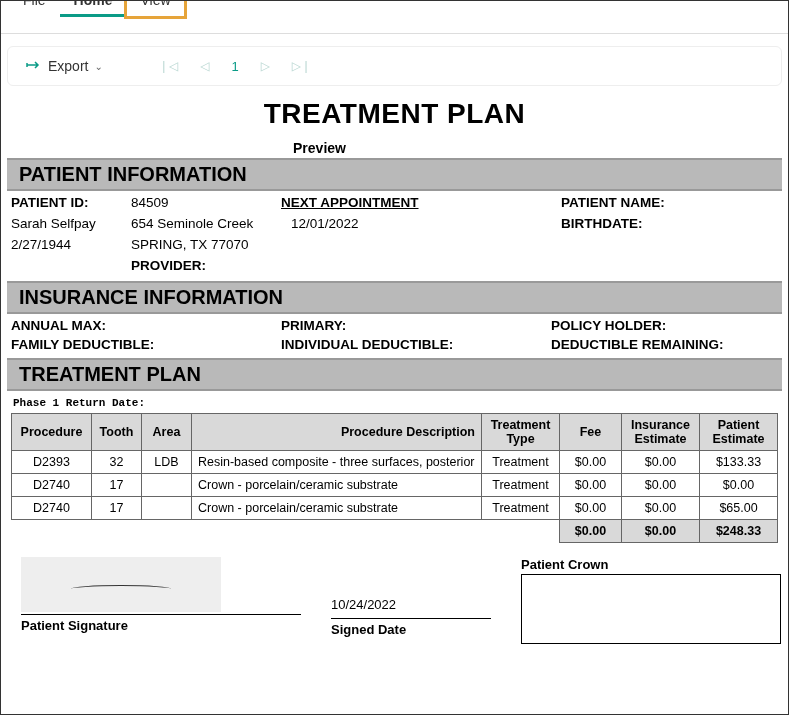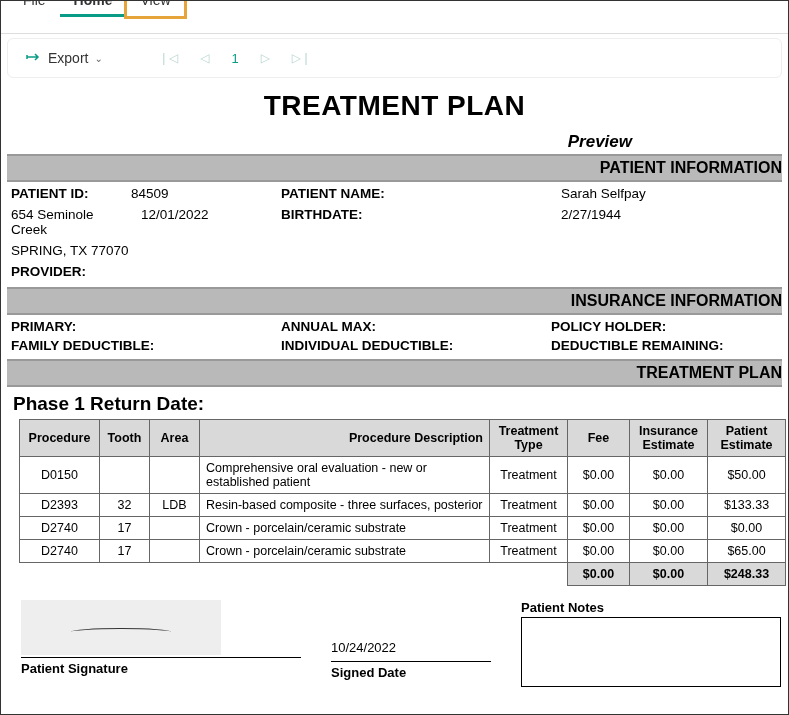--- a/index.html
+++ b/index.html
@@ -3,44 +3,44 @@
   <meta charset="utf-8">
   <style>
     * { box-sizing: border-box; margin: 0; padding: 0; }
     body { font-family: "Segoe UI", Arial, sans-serif; background: #fff; width: 789px; height: 715px; overflow: hidden; border: 1px solid #333; }
     
     .tabs { display: flex; border-bottom: 1px solid #ddd; padding: 16px 8px; height: 32px; align-items: flex-end; }
     .tab { padding: 6px 14px; font-size: 14px; color: #333; cursor: pointer; border-bottom: 3px solid transparent; }
     .tab.active { border-bottom-color: #0a9b87; font-weight: 600; }
     .tab.highlighted { outline: 3px solid #e6a43a; outline-offset: -1px; text-align: right; }
     
-    .toolbar { display: flex; align-items: center; height: 40px; padding: 0 12px; border: 1px solid #eee; border-radius: 6px; margin: 4px 6px 0 6px; gap: 10px; }
+    .toolbar { display: flex; align-items: center; height: 40px; padding: 0 12px; border: 1px solid #eee; border-radius: 6px; margin: 12px 6px 0 6px; gap: 10px; }
     .export-btn { display: flex; align-items: center; gap: 6px; font-size: 14px; color: #333; cursor: pointer; padding: 4px 6px; }
     .export-icon svg { width: 16px; height: 16px; }
     .chev { font-size: 10px; color: #666; }
     .pager { display: flex; align-items: center; gap: 22px; margin-left: 40px; color: #b9d7d2; font-size: 12px; }
     .pager .pg { color: #0a9b87; font-size: 13px; font-weight: 500; }
     .pager span { cursor: pointer; }
     
     .doc { padding: 6px 6px 0 6px; }
     .title { text-align: center; font-size: 28px; font-weight: 700; letter-spacing: 0.5px; margin: 6px 0 10px; font-family: Arial, sans-serif; }
-    .preview-row { text-align: right; padding-right: 150px; font-size: 17px; font-weight: 600; margin-bottom: 2px; font-style: italic; }
-    
-    .section-hdr { background: #b9b9b9; border-top: 2px solid #999; border-bottom: 2px solid #999; text-align: right; font-weight: 700; font-size: 16px; padding: 3px 0; font-family: Arial, sans-serif; }
+    .preview-row { text-align: center; padding-right: 150px; font-size: 14px; font-weight: 600; margin-bottom: 2px; }
+    
+    .section-hdr { background: #b9b9b9; border-top: 2px solid #999; border-bottom: 2px solid #999; text-align: left; font-weight: 700; font-size: 20px; padding: 3px 12px; font-family: Arial, sans-serif; }
     
     .info-grid { display: grid; grid-template-columns: 120px 150px 280px 1fr; font-size: 13.5px; padding: 4px 4px 8px 4px; row-gap: 6px; font-family: Arial, sans-serif; }
     .lbl { font-weight: 700; }
     .addr-hdr { font-weight: 700; text-decoration: underline; }
     
     .ins-grid { display: grid; grid-template-columns: 270px 270px 1fr; font-size: 13.5px; padding: 4px 4px 6px 4px; row-gap: 4px; font-family: Arial, sans-serif; }
     .ins-grid .lbl { font-weight: 700; }
     
-    .phase { font-size: 19px; font-weight: 700; padding: 6px 4px 4px 6px; font-family: Liberation Sans, sans-serif; }
-    
-    table.treat { width: calc(100% - 8px); margin: 0 12px; border-collapse: collapse; font-size: 12.5px; font-family: Arial, sans-serif; }
+    .phase { font-size: 11px; font-weight: 700; padding: 6px 4px 4px 6px; font-family: Liberation Mono, monospace; }
+    
+    table.treat { width: calc(100% - 8px); margin: 0 4px; border-collapse: collapse; font-size: 12.5px; font-family: Arial, sans-serif; }
     table.treat th, table.treat td { border: 1px solid #666; padding: 4px 6px; }
     table.treat th { background: #d9d9d9; font-weight: 700; text-align: center; vertical-align: middle; }
     table.treat td { vertical-align: middle; }
     table.treat td.c { text-align: center; }
     table.treat td.r { text-align: center; }
     table.treat tr.total td { background: #d9d9d9; font-weight: 700; text-align: center; }
     table.treat tr.total td.noborder { border-left: none; border-bottom: none; background: #fff; }
     
     .sig-row { display: flex; gap: 30px; padding: 14px 8px 0 14px; align-items: flex-start; }
     .sig-col { display: flex; flex-direction: column; }
@@ -85,40 +85,41 @@
 </div>
 
 <div class="doc">
   <div class="title">TREATMENT PLAN</div>
   <div class="preview-row">Preview</div>
 
   <div class="section-hdr">PATIENT INFORMATION</div>
   <div class="info-grid">
     <div class="lbl">PATIENT ID:</div>
     <div>84509</div>
+    <div class="addr-hdr">NEXT APPOINTMENT</div>
 
     <div class="lbl">PATIENT NAME:</div>
     <div>Sarah Selfpay</div>
     <div>654 Seminole Creek</div>
     <div style="padding-left:10px">12/01/2022</div>
 
     <div class="lbl">BIRTHDATE:</div>
     <div>2/27/1944</div>
     <div>SPRING, TX 77070</div>
 
     <div></div>
       <div></div>
       <div></div>
     <div class="lbl">PROVIDER:</div>
   </div>
 
   <div class="section-hdr">INSURANCE INFORMATION</div>
   <div class="ins-grid">
+    <div class="lbl">ANNUAL MAX:</div>
     <div class="lbl">PRIMARY:</div>
-    <div class="lbl">ANNUAL MAX:</div>
     <div class="lbl">POLICY HOLDER:</div>
     <div class="lbl">FAMILY DEDUCTIBLE:</div>
     <div class="lbl">INDIVIDUAL DEDUCTIBLE:</div>
     <div class="lbl">DEDUCTIBLE REMAINING:</div>
   </div>
 
   <div class="section-hdr">TREATMENT PLAN</div>
   <div class="phase">Phase 1  Return Date:</div>
 
   <table class="treat">
@@ -129,30 +130,20 @@
         <th style="width:50px">Area</th>
         <th style="text-align:right">Procedure Description</th>
         <th style="width:78px">Treatment Type</th>
         <th style="width:62px">Fee</th>
         <th style="width:78px">Insurance Estimate</th>
         <th style="width:78px">Patient Estimate</th>
       </tr>
     </thead>
     <tbody id="treat-body">
         <tr>
-          <td class="c">D0150</td>
-          <td class="c"></td>
-          <td class="c"></td>
-          <td>Comprehensive oral evaluation - new or established patient</td>
-          <td class="c">Treatment</td>
-          <td class="r">$0.00</td>
-          <td class="r">$0.00</td>
-          <td class="r">$50.00</td>
-        </tr>
-        <tr>
           <td class="c">D2393</td>
           <td class="c">32</td>
           <td class="c">LDB</td>
           <td>Resin-based composite - three surfaces, posterior</td>
           <td class="c">Treatment</td>
           <td class="r">$0.00</td>
           <td class="r">$0.00</td>
           <td class="r">$133.33</td>
         </tr>
         <tr>
@@ -193,17 +184,17 @@
       </div>
       <div class="sig-line"></div>
       <div class="sig-lbl">Patient Signature</div>
     </div>
     <div class="sig-col">
       <div class="sig-date">10/24/2022</div>
       <div class="sig-line2"></div>
       <div class="sig-lbl">Signed Date</div>
     </div>
     <div class="notes-col">
-      <div class="notes-lbl">Patient Notes</div>
+      <div class="notes-lbl">Patient Crown</div>
       <div class="notes-box"></div>
     </div>
   </div>
 </div>
 
 </body></html>

